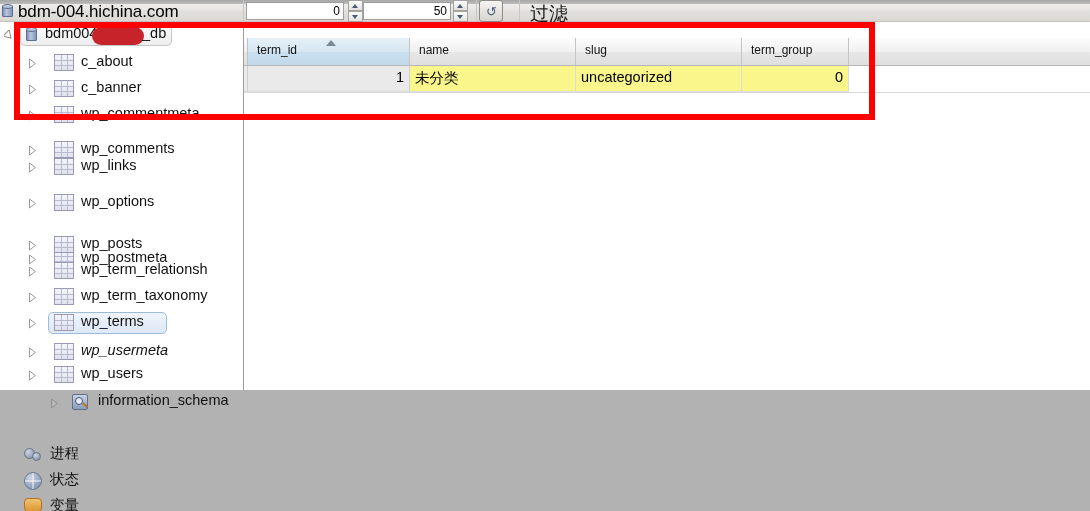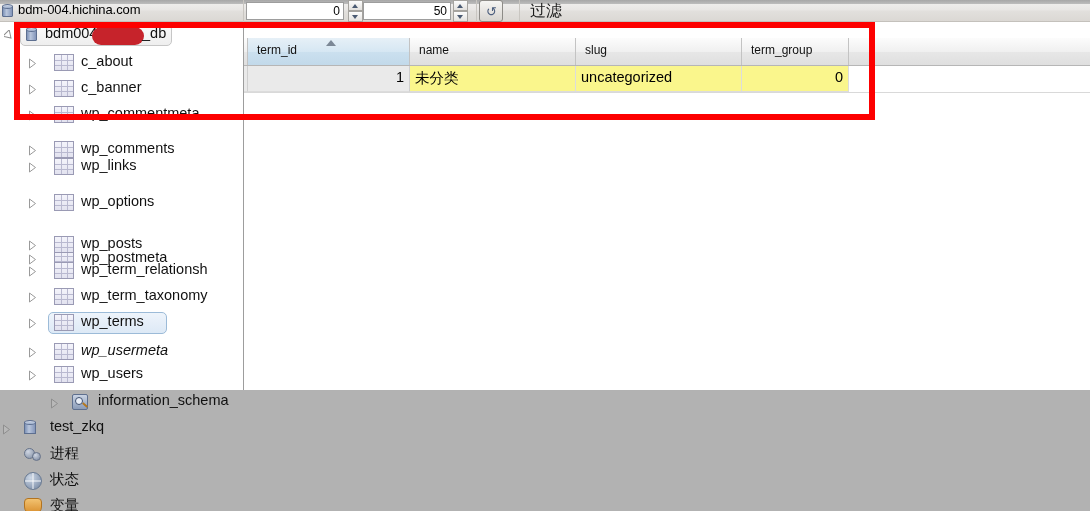--- a/index.html
+++ b/index.html
@@ -50,21 +50,21 @@
   .db-cyl .top {
     position: absolute; left: 0; top: 0px;
     width: 11px; height: 5px;
     background: linear-gradient(to bottom,#d3dcea,#9bacc9);
     border: 1px solid #5d6f90;
     border-radius: 50%;
     box-sizing: border-box;
   }
   .conn-name {
     position: absolute; left: 18px; top: 2px;
-    font-size: 13px; color: #000;
+    font-size: 17px; color: #000;
     letter-spacing: -0.1px;
   }
   .tb-sep {
     position: absolute; top: 0px; width: 1px; height: 22px;
     background: #c9c6c1;
   }
 
   .spinbox {
     position: absolute;
     height: 18px;
@@ -109,21 +109,21 @@
   .refresh-glyph {
     position: absolute; left: 4px; top: 3px;
     width: 15px; height: 15px;
     color: #4d5f7e;
     font-size: 13px;
     line-height: 15px;
     text-align: center;
   }
   .filter-label {
     position: absolute;
-    font-size: 16px;
+    font-size: 19px;
     color: #1a1a1a;
   }
 
   
   .sidebar {
     position: absolute;
     left: 0; top: 22px;
     width: 243px; height: 368px;
     background: #ffffff;
     overflow: hidden;
@@ -614,34 +614,20 @@
         </div>
         <div style="position: absolute; left: 24px; top: 4px;">
           <div style="position:relative;width:18px;height:17px;">
             <div style="position:absolute;left:0;top:0;width:16px;height:16px;background:linear-gradient(to bottom,#c9d3e3,#8b9cb8);border:1px solid #5e6f8e;box-sizing:border-box;border-radius:2px;"></div>
             <div style="position:absolute;left:3px;top:3px;width:8px;height:8px;border:1.5px solid #3f5070;border-radius:50%;box-sizing:border-box;background:#e9eef6;"></div>
             <div style="position:absolute;left:10px;top:10px;width:6px;height:2px;background:#b4771f;transform:rotate(40deg);"></div>
           </div>
         </div>
         <div class="tree-label" style="left: 50px; top: 2px;">information_schema</div>
       </div>
-      <div class="tree-row" style="top: 26px;">
-        <div class="twisty-o" style="left: 2px; top: 8px;">
-          <svg width="9" height="11" viewBox="0 0 9 11">
-            <path d="M1.5 1 L7.5 5.5 L1.5 10 Z" fill="#b8b8b8" stroke="#8e8e8e" stroke-width="1"></path>
-          </svg>
-        </div>
-        <div style="position: absolute; left: 24px; top: 4px;">
-          <div style="position:relative;width:12px;height:16px;">
-            <div style="position:absolute;left:0;top:2px;width:12px;height:12px;background:linear-gradient(to right,#7e93b8,#b9c6dc 40%,#8496ba);border:1px solid #5d6f90;box-sizing:border-box;"></div>
-            <div style="position:absolute;left:0;top:0;width:12px;height:5px;background:linear-gradient(to bottom,#d3dcea,#9bacc9);border:1px solid #5d6f90;border-radius:50%;box-sizing:border-box;"></div>
-          </div>
-        </div>
-        <div class="tree-label" style="left: 50px; top: 2px;">test_zkq</div>
-      </div>
       <div class="tree-row" style="top: 52px;">
         <div style="position: absolute; left: 24px; top: 4px;">
           <div style="position:relative;width:19px;height:17px;">
             <div style="position:absolute;left:0;top:2px;width:11px;height:11px;border-radius:50%;background:radial-gradient(circle at 35% 30%,#cfd6e2,#7f8ca1);border:1px solid #66738a;box-sizing:border-box;"></div>
             <div style="position:absolute;left:8px;top:6px;width:9px;height:9px;border-radius:50%;background:radial-gradient(circle at 35% 30%,#cfd6e2,#76839a);border:1px solid #66738a;box-sizing:border-box;"></div>
           </div>
         </div>
         <div class="tree-label" style="left: 50px; top: 2px;">进程</div>
       </div>
       <div class="tree-row" style="top: 78px;">

